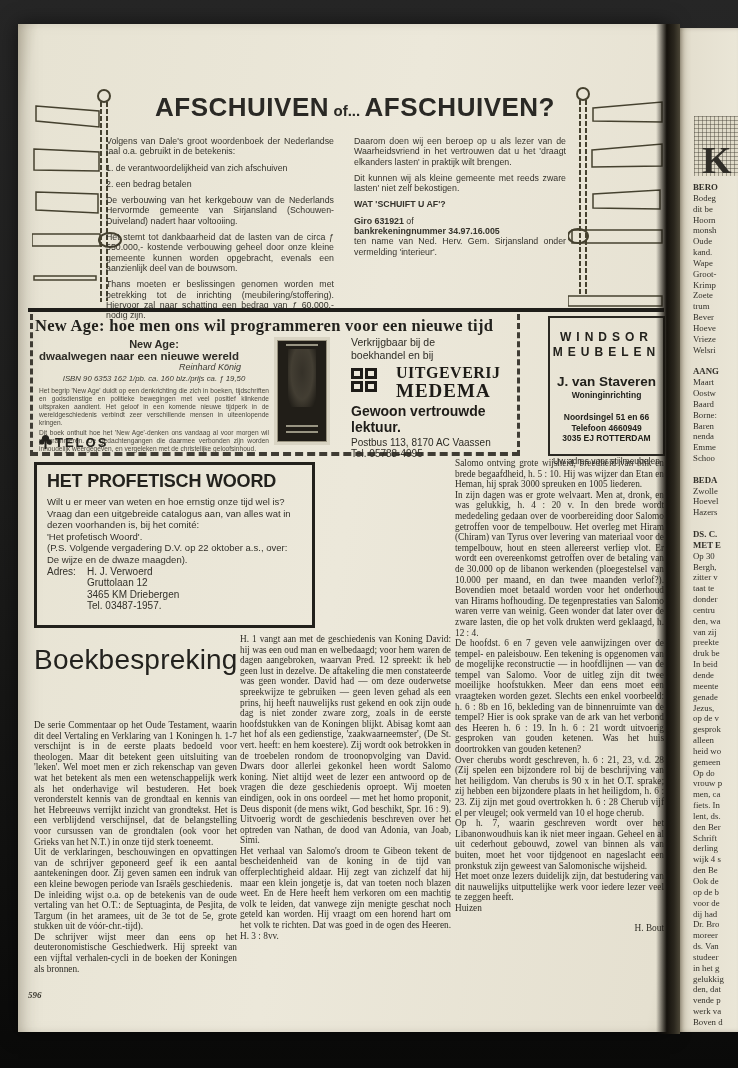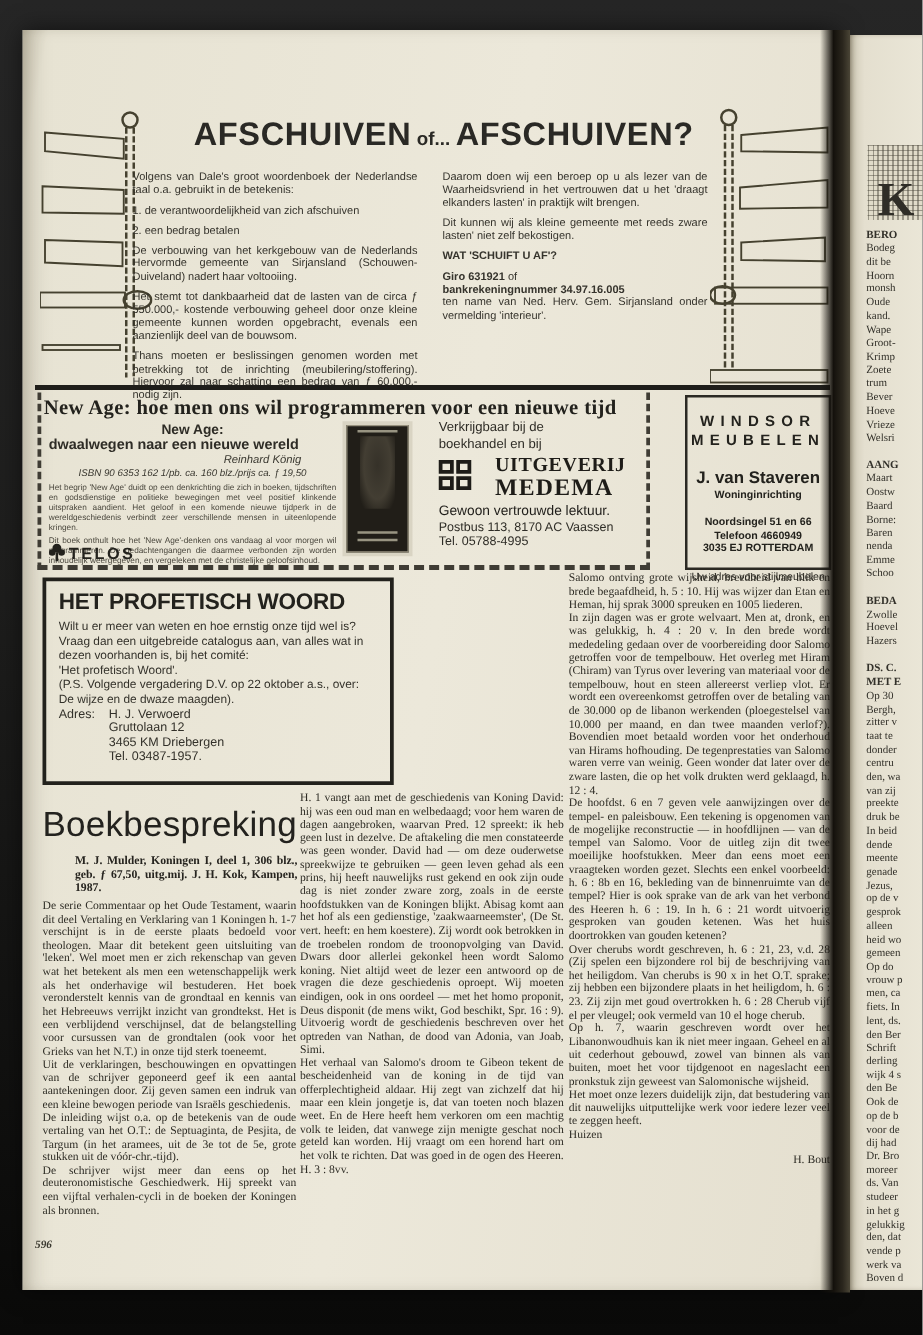--- a/index.html
+++ b/index.html
@@ -40,21 +40,21 @@
   .cover{background:#211e18;border:1px solid #98927f;box-shadow:0 0 0 3px #d9d4c3;position:relative;}
   .cover .face{position:absolute;left:10px;top:8px;right:10px;height:58px;background:radial-gradient(ellipse at 50% 40%, #6e675743 0%, #433e33 55%, #211e18 90%);}
   .cover .cl{position:absolute;left:8px;right:8px;height:2px;background:#b7b19d;opacity:.8;}
   .na-avail{font-size:10.5px;line-height:12.5px;color:#2e2c26;}
   .medema{display:flex;align-items:flex-start;gap:19px;margin-top:4px;}
   .med-win{display:grid;grid-template-columns:12px 12px;grid-template-rows:11px 11px;gap:2px;margin-top:3px;}
   .med-win span{border:3px solid #1e1c18;}
   .med-txt{font-family:"Liberation Serif",serif;font-weight:bold;color:#1e1c18;line-height:1;}
   .med-l1{font-size:16px;letter-spacing:.5px;}
   .med-l2{font-size:19px;letter-spacing:1px;}
-  .na-slogan{font-weight:normal;font-size:11px;margin-top:3px;color:#1e1c18;}
+  .na-slogan{font-weight:bold;font-size:14px;margin-top:3px;color:#1e1c18;}
   .na-addr{font-size:10px;margin-top:2px;color:#2e2c26;}
   
   .windsor-frame{border:2px solid #2b2923;height:100%;box-sizing:border-box;text-align:center;padding-top:12px;margin-left:24px;}
   .w-name{font-weight:bold;font-size:12px;letter-spacing:5px;line-height:15px;color:#23221d;}
   .w-owner{font-weight:bold;font-size:13.5px;margin-top:14px;color:#23221d;}
   .w-sub{font-weight:bold;font-size:8.5px;margin-top:1px;color:#23221d;}
   .w-addr{font-weight:bold;font-size:8.5px;line-height:10.5px;margin-top:12px;color:#23221d;}
   .w-tag{font-size:8.5px;margin-top:12px;color:#2e2c26;}
   
   .prof{border:3px solid #22211c;box-sizing:border-box;padding:6px 10px;}
@@ -241,21 +241,20 @@
       <div>
           <p>H. J. Verwoerd</p>
           <p>Gruttolaan 12</p>
           <p>3465 KM  Driebergen</p>
           <p>Tel. 03487-1957.</p>
         </div>
     </div>
   </div>
 
   <div class="abs bk-heading" style="left:16px;top:620px;">Boekbespreking</div>
-  <div class="abs byline" style="left:42px;top:660px;width:178px;">M. J. Mulder, Koningen I, deel 1, 306 blz., geb. ƒ 67,50, uitg.mij. J. H. Kok, Kampen, 1987.</div>
 
   <div class="abs serif-body" style="left:16px;top:696px;width:203px;">
       <p>De serie Commentaar op het Oude Testament, waarin dit deel Vertaling en Verklaring van 1 Koningen h. 1-7 verschijnt is in de eerste plaats bedoeld voor theologen. Maar dit betekent geen uitsluiting van 'leken'. Wel moet men er zich rekenschap van geven wat het betekent als men een wetenschappelijk werk als het onderhavige wil bestuderen. Het boek veronderstelt kennis van de grondtaal en kennis van het Hebreeuws verrijkt inzicht van grondtekst. Het is een verblijdend verschijnsel, dat de belangstelling voor cursussen van de grondtalen (ook voor het Grieks van het N.T.) in onze tijd sterk toeneemt.</p>
       <p>Uit de verklaringen, beschouwingen en opvattingen van de schrijver geponeerd geef ik een aantal aantekeningen door. Zij geven samen een indruk van een kleine bewogen periode van Israëls geschiedenis.</p>
       <p>De inleiding wijst o.a. op de betekenis van de oude vertaling van het O.T.: de Septuaginta, de Pesjita, de Targum (in het aramees, uit de 3e tot de 5e, grote stukken uit de vóór-chr.-tijd).</p>
       <p>De schrijver wijst meer dan eens op het deuteronomistische Geschiedwerk. Hij spreekt van een vijftal verhalen-cycli in de boeken der Koningen als bronnen.</p>
     </div>
 
   <div class="abs serif-body" style="left:222px;top:610px;width:211px;">
       <p>H. 1 vangt aan met de geschiedenis van Koning David: hij was een oud man en welbedaagd; voor hem waren de dagen aangebroken, waarvan Pred. 12 spreekt: ik heb geen lust in dezelve. De aftakeling die men constateerde was geen wonder. David had — om deze ouderwetse spreekwijze te gebruiken — geen leven gehad als een prins, hij heeft nauwelijks rust gekend en ook zijn oude dag is niet zonder zware zorg, zoals in de eerste hoofdstukken van de Koningen blijkt. Abisag komt aan het hof als een gedienstige, 'zaakwaarneemster', (De St. vert. heeft: en hem koestere). Zij wordt ook betrokken in de troebelen rondom de troonopvolging van David. Dwars door allerlei gekonkel heen wordt Salomo koning. Niet altijd weet de lezer een antwoord op de vragen die deze geschiedenis oproept. Wij moeten eindigen, ook in ons oordeel — met het homo proponit, Deus disponit (de mens wikt, God beschikt, Spr. 16 : 9). Uitvoerig wordt de geschiedenis beschreven over het optreden van Nathan, de dood van Adonia, van Joab, Simi.</p>

